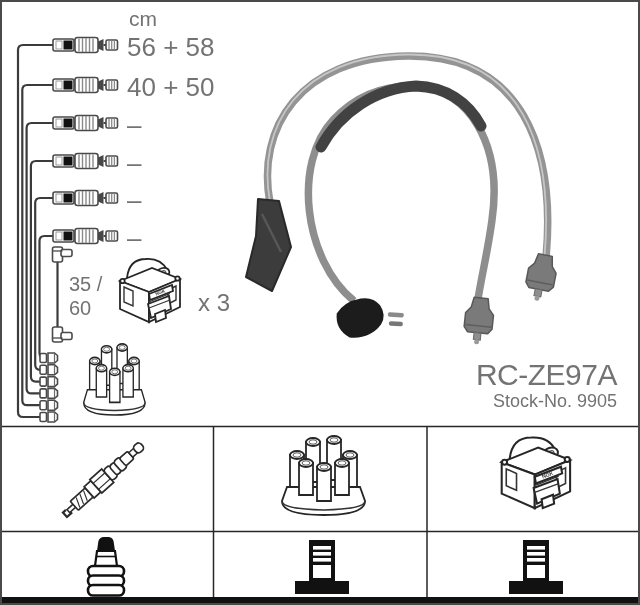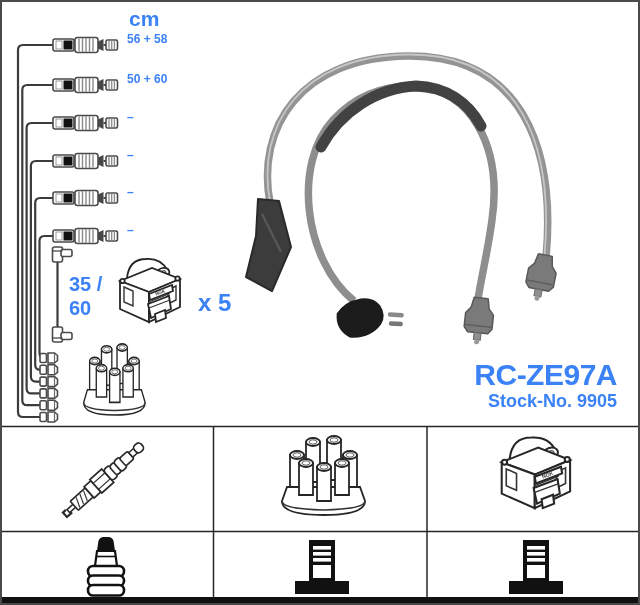--- a/index.html
+++ b/index.html
@@ -1,20 +1,20 @@
 <!DOCTYPE html>
 <html><head>
 <meta charset="utf-8">
 <style>
   html,body{margin:0;padding:0;background:#fff;}
   body{width:640px;height:605px;position:relative;overflow:hidden;
        font-family:"Liberation Sans", sans-serif;}
-  .txt{position:absolute;font-weight:bold;color:#3b82f6;white-space:nowrap;line-height:1.1;}
+  .txt{position:absolute;font-weight:normal;color:#737373;white-space:nowrap;line-height:1.1;}
   .t-cm{left:129px;top:7px;font-size:21px;}
-  .t-len{left:127px;font-size:12px;}
+  .t-len{left:127px;font-size:26px;}
   .t-r0{top:33px;} .t-r1{top:73px;} .t-r2{top:111px;}
   .t-r3{top:149px;} .t-r4{top:186px;} .t-r5{top:224px;}
   .t-cl1{left:69px;top:273px;font-size:20px;}
   .t-cl2{left:69px;top:297px;font-size:20px;}
   .t-x2{left:198px;top:290px;font-size:24px;}
   .t-part{right:23px;top:358px;font-size:30px;letter-spacing:-0.5px;}
   .t-stock{right:23px;top:392px;font-size:18px;text-align:center;}
   svg{position:absolute;left:0;top:0;}
   .ln{stroke:#3b3b3b;stroke-width:2.2;fill:none;}
   .ol{stroke:#4a4a4a;stroke-width:1.6;fill:#ffffff;}
@@ -212,22 +212,22 @@
     <use href="#boot-icon" transform="translate(106,541)"></use>
     <use href="#bterm-icon" transform="translate(322,581)"></use>
     <use href="#bterm-icon" transform="translate(536,581)"></use>
   </g>
 
   <rect x="1" y="1" width="638" height="603" fill="none" stroke="#4a4a4a" stroke-width="2"></rect>
 </svg>
 
 <div class="txt t-cm">cm</div>
 <div class="txt t-len t-r0">56 + 58</div>
-<div class="txt t-len t-r1">50 + 60</div>
+<div class="txt t-len t-r1">40 + 50</div>
 <div class="txt t-len t-r2">–</div>
 <div class="txt t-len t-r3">–</div>
 <div class="txt t-len t-r4">–</div>
 <div class="txt t-len t-r5">–</div>
 <div class="txt t-cl1">35 /</div>
 <div class="txt t-cl2">60</div>
-<div class="txt t-x2">x 5</div>
+<div class="txt t-x2">x 3</div>
 <div class="txt t-part">RC-ZE97A</div>
 <div class="txt t-stock">Stock-No. 9905</div>
 
 </body></html>

